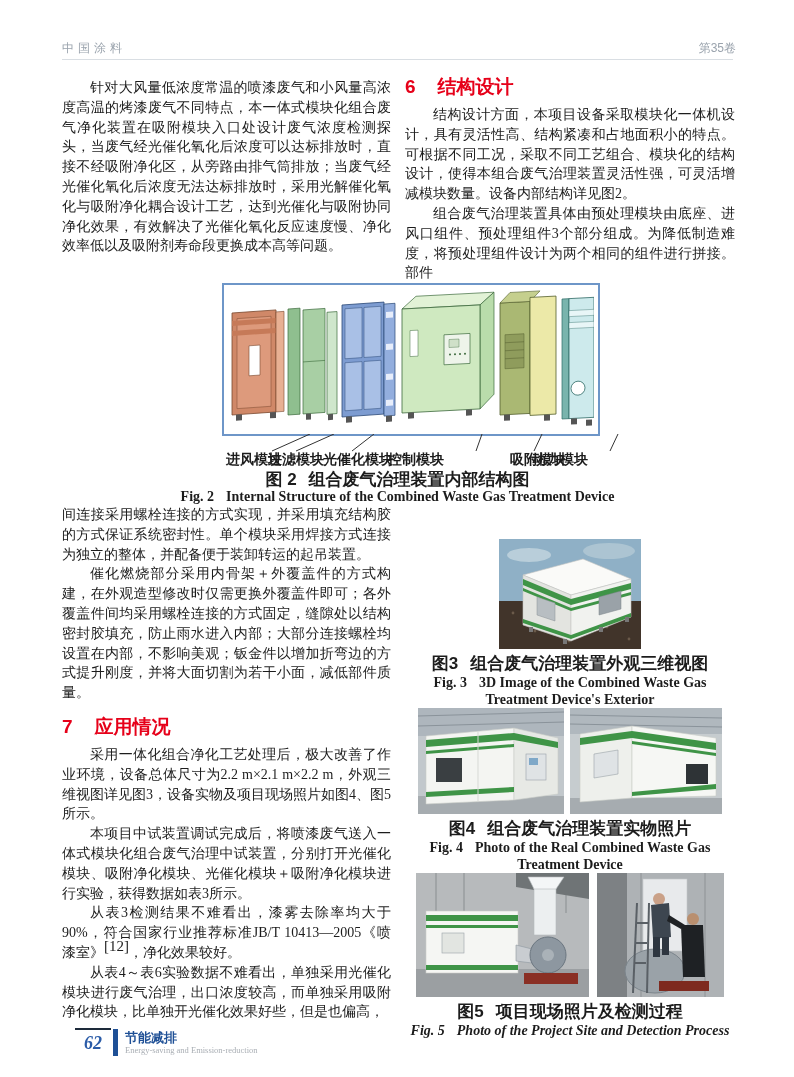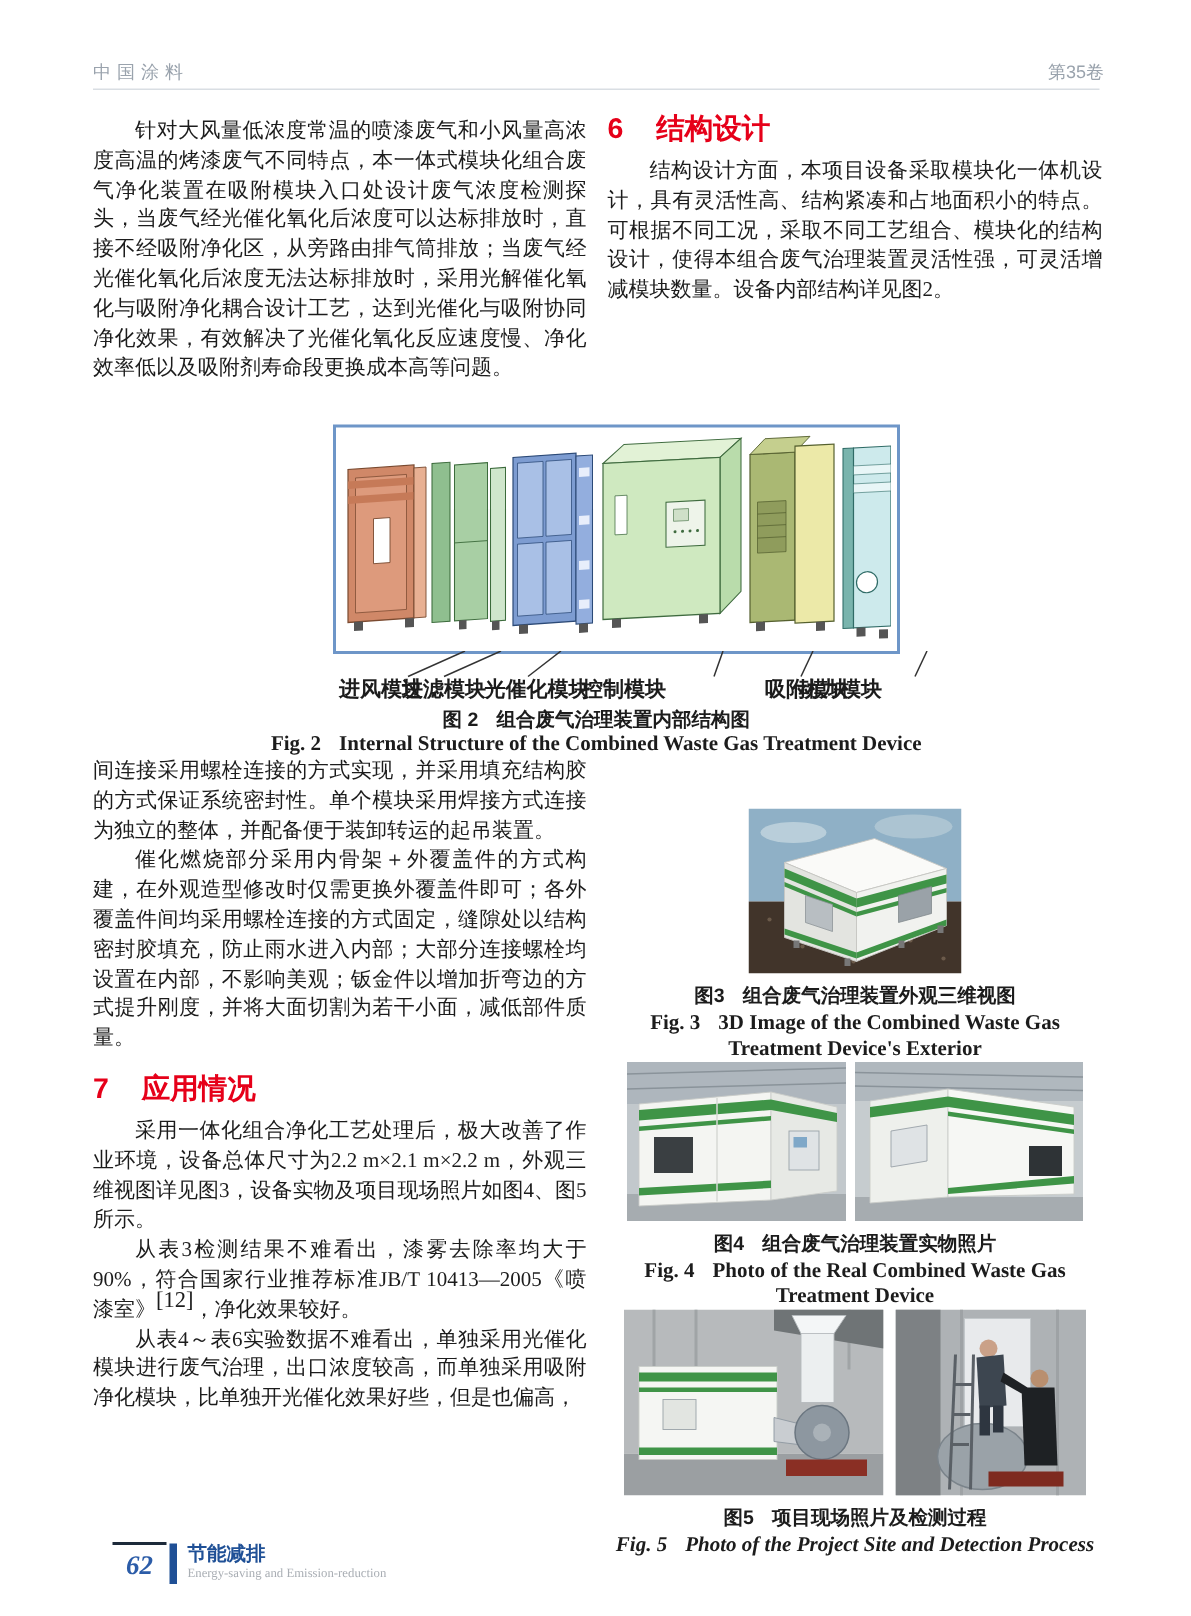--- a/index.html
+++ b/index.html
@@ -17,39 +17,39 @@
   .ind{text-indent:2em;}
   .noind{text-indent:0;}
   sup{font-size:15px;line-height:0;}
   
   .sec-head{font-family:"Liberation Sans","DejaVu Sans",sans-serif;font-weight:bold;
             color:#e60019;font-size:19px;line-height:24px;text-align:left;text-indent:0;
             margin:12px 0 6px 0 !important;}
   .sec-num{margin-right:22px;}
   
   .cap-zh{font-family:"Liberation Sans","DejaVu Sans",sans-serif;font-weight:bold;
-          font-size:13px;line-height:17px;text-align:center;}
+          font-size:17px;line-height:17px;text-align:center;}
   .cap-en{font-family:"Liberation Serif","DejaVu Serif",serif;font-weight:bold;
           font-size:14px;line-height:17px;text-align:center;}
   .cap-label{margin-right:12px;}
   
   .fig2{position:absolute;left:62px;top:283px;width:671px;}
   .fig2-box{position:absolute;left:160px;top:0;width:374px;height:149px;border:2px solid #6e96c8;background:#fff;}
   .fig2-leaders{position:absolute;left:0;top:151px;width:671px;height:18px;}
   .fig2-labels{position:absolute;left:0;top:168px;width:671px;height:18px;
                font-family:"Liberation Sans","DejaVu Sans",sans-serif;font-weight:bold;font-size:14px;}
   .fig2-labels span{position:absolute;top:0;white-space:nowrap;}
   .fig2-capzh{position:absolute;left:0;top:188px;width:671px;}
   .fig2-capen{position:absolute;left:0;top:205px;width:671px;}
   
   .figblock{position:absolute;left:405px;width:330px;margin-top:32px;}
   .photo-row{display:flex;justify-content:center;align-items:flex-start;}
   .photo{display:block;}
   
-  .footer{position:absolute;left:75px;top:1028px;display:flex;align-items:flex-start;}
+  .footer{position:absolute;left:75px;top:1028px;display:flex;align-items:flex-end;}
   .f-num{width:36px;border-top:2px solid #1d2a3a;color:#2b5ca8;font-style:italic;font-weight:bold;
          font-size:18px;line-height:26px;text-align:center;}
   .f-bar{width:5px;height:27px;background:#1f5096;margin:1px 7px 0 2px;}
   .f-title{font-family:"Liberation Sans","DejaVu Sans",sans-serif;font-weight:bold;
            font-size:13px;line-height:15px;color:#1f5096;}
   .f-sub{font-family:Liberation Serif, serif;font-size:8.5px;color:#a9aeb4;line-height:11px;}
 </style>
 </head>
 <body>
 
@@ -164,29 +164,31 @@
     </div>
   </div>
 
   <div class="col" style="left:62px;top:505px;width:329px;">
     <p class="noind">间连接采用螺栓连接的方式实现，并采用填充结构胶的方式保证系统密封性。单个模块采用焊接方式连接为独立的整体，并配备便于装卸转运的起吊装置。</p>
     <p class="ind">催化燃烧部分采用内骨架＋外覆盖件的方式构建，在外观造型修改时仅需更换外覆盖件即可；各外覆盖件间均采用螺栓连接的方式固定，缝隙处以结构密封胶填充，防止雨水进入内部；大部分连接螺栓均设置在内部，不影响美观；钣金件以增加折弯边的方式提升刚度，并将大面切割为若干小面，减低部件质量。</p>
     <p class="sec-head">
       <span class="sec-num">7</span><span>应用情况</span>
     </p>
     <p class="ind">采用一体化组合净化工艺处理后，极大改善了作业环境，设备总体尺寸为2.2 m×2.1 m×2.2 m，外观三维视图详见图3，设备实物及项目现场照片如图4、图5所示。</p>
+    <p class="ind">本项目中试装置调试完成后，将喷漆废气送入一体式模块化组合废气治理中试装置，分别打开光催化模块、吸附净化模块、光催化模块＋吸附净化模块进行实验，获得数据如表3所示。</p>
     <p class="ind"><span>从表3检测结果不难看出，漆雾去除率均大于90%，符合国家行业推荐标准JB/T 10413—2005《喷漆室》</span><sup>[12]</sup><span>，净化效果较好。</span></p>
     <p class="ind">从表4～表6实验数据不难看出，单独采用光催化模块进行废气治理，出口浓度较高，而单独采用吸附净化模块，比单独开光催化效果好些，但是也偏高，</p>
   </div>
 
   <div class="col" style="left:405px;top:75px;width:330px;">
     <p class="sec-head" style="margin-top:0 !important;">
       <span class="sec-num">6</span><span>结构设计</span>
     </p>
     <p class="ind">结构设计方面，本项目设备采取模块化一体机设计，具有灵活性高、结构紧凑和占地面积小的特点。可根据不同工况，采取不同工艺组合、模块化的结构设计，使得本组合废气治理装置灵活性强，可灵活增减模块数量。设备内部结构详见图2。</p>
+    <p class="ind">组合废气治理装置具体由预处理模块由底座、进风口组件、预处理组件3个部分组成。为降低制造难度，将预处理组件设计为两个相同的组件进行拼接。部件</p>
   </div>
 
   <div class="figblock" style="top:507px;">
     <div class="photo-row">
       <svg class="photo" width="142" height="110" viewBox="0 0 142 110">
         <rect x="0" y="0" width="142" height="62" fill="#8fb0c6"></rect>
         <ellipse cx="30" cy="16" rx="22" ry="7" fill="#c3d6de" opacity="0.8"></ellipse>
         <ellipse cx="110" cy="12" rx="26" ry="8" fill="#b3c9d4" opacity="0.8"></ellipse>
         <rect x="0" y="62" width="142" height="48" fill="#41342a"></rect>
         <circle cx="14" cy="74" r="1.4" fill="#6b5a4a"></circle>

